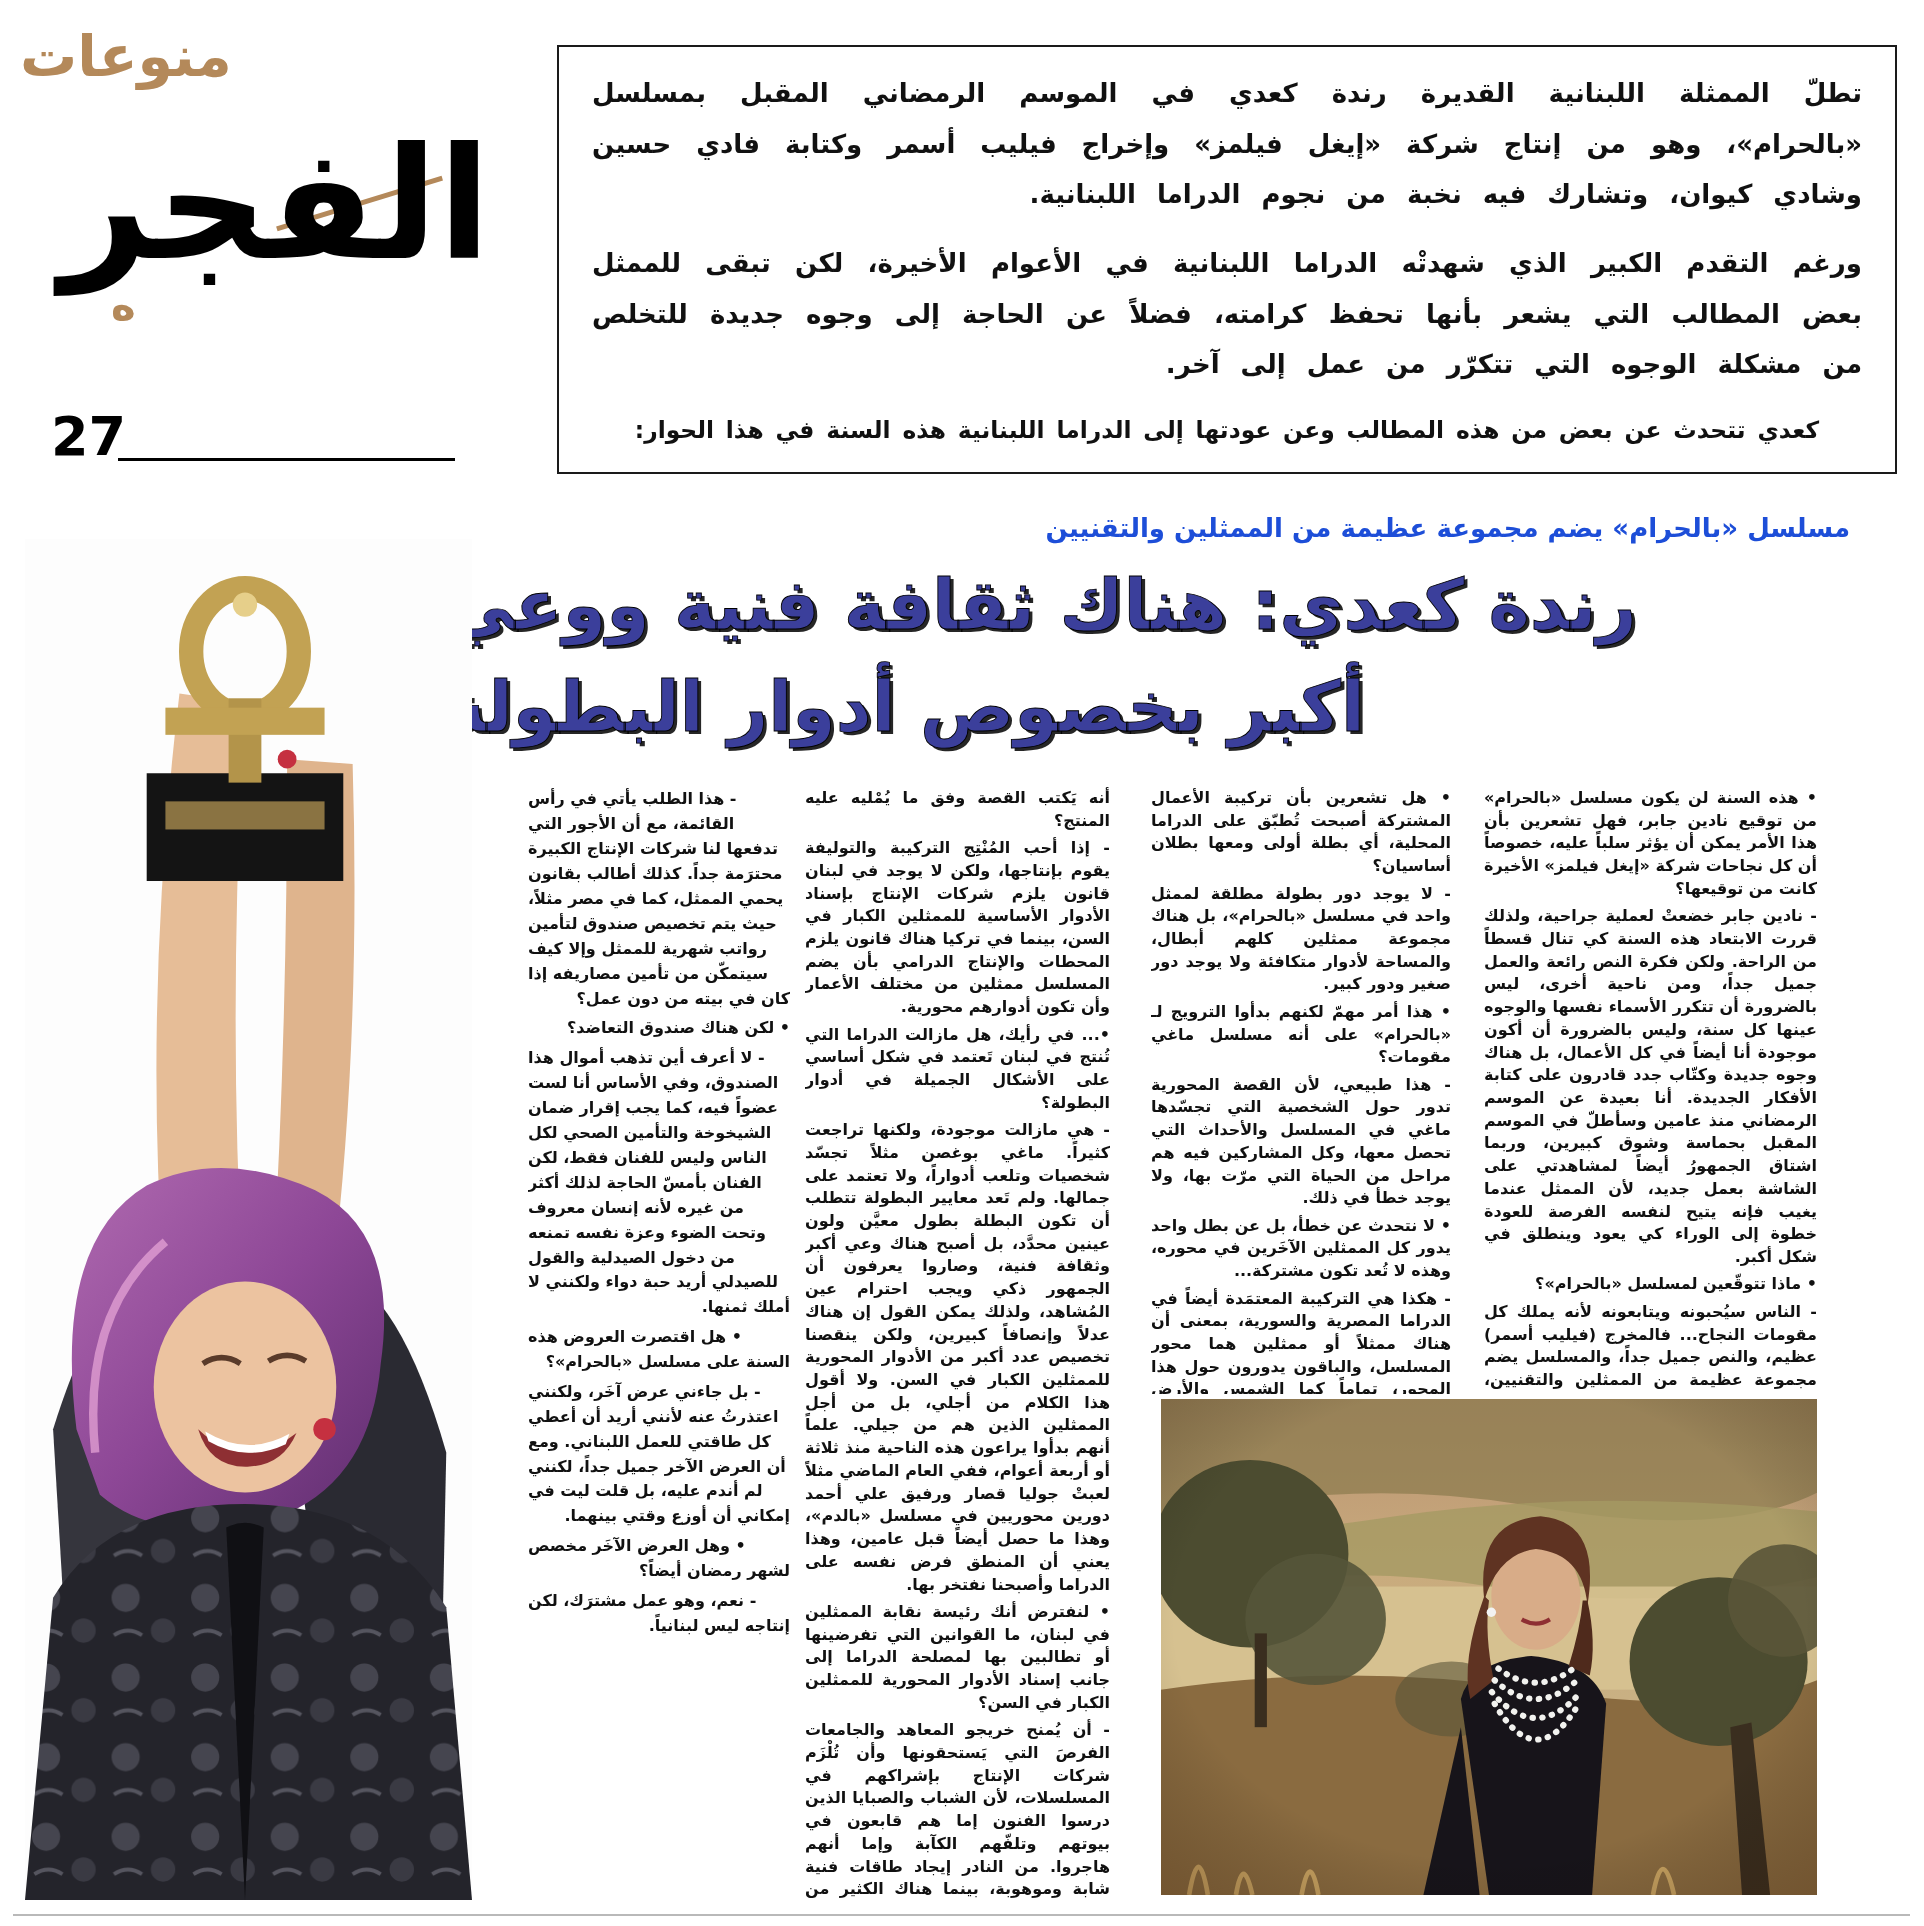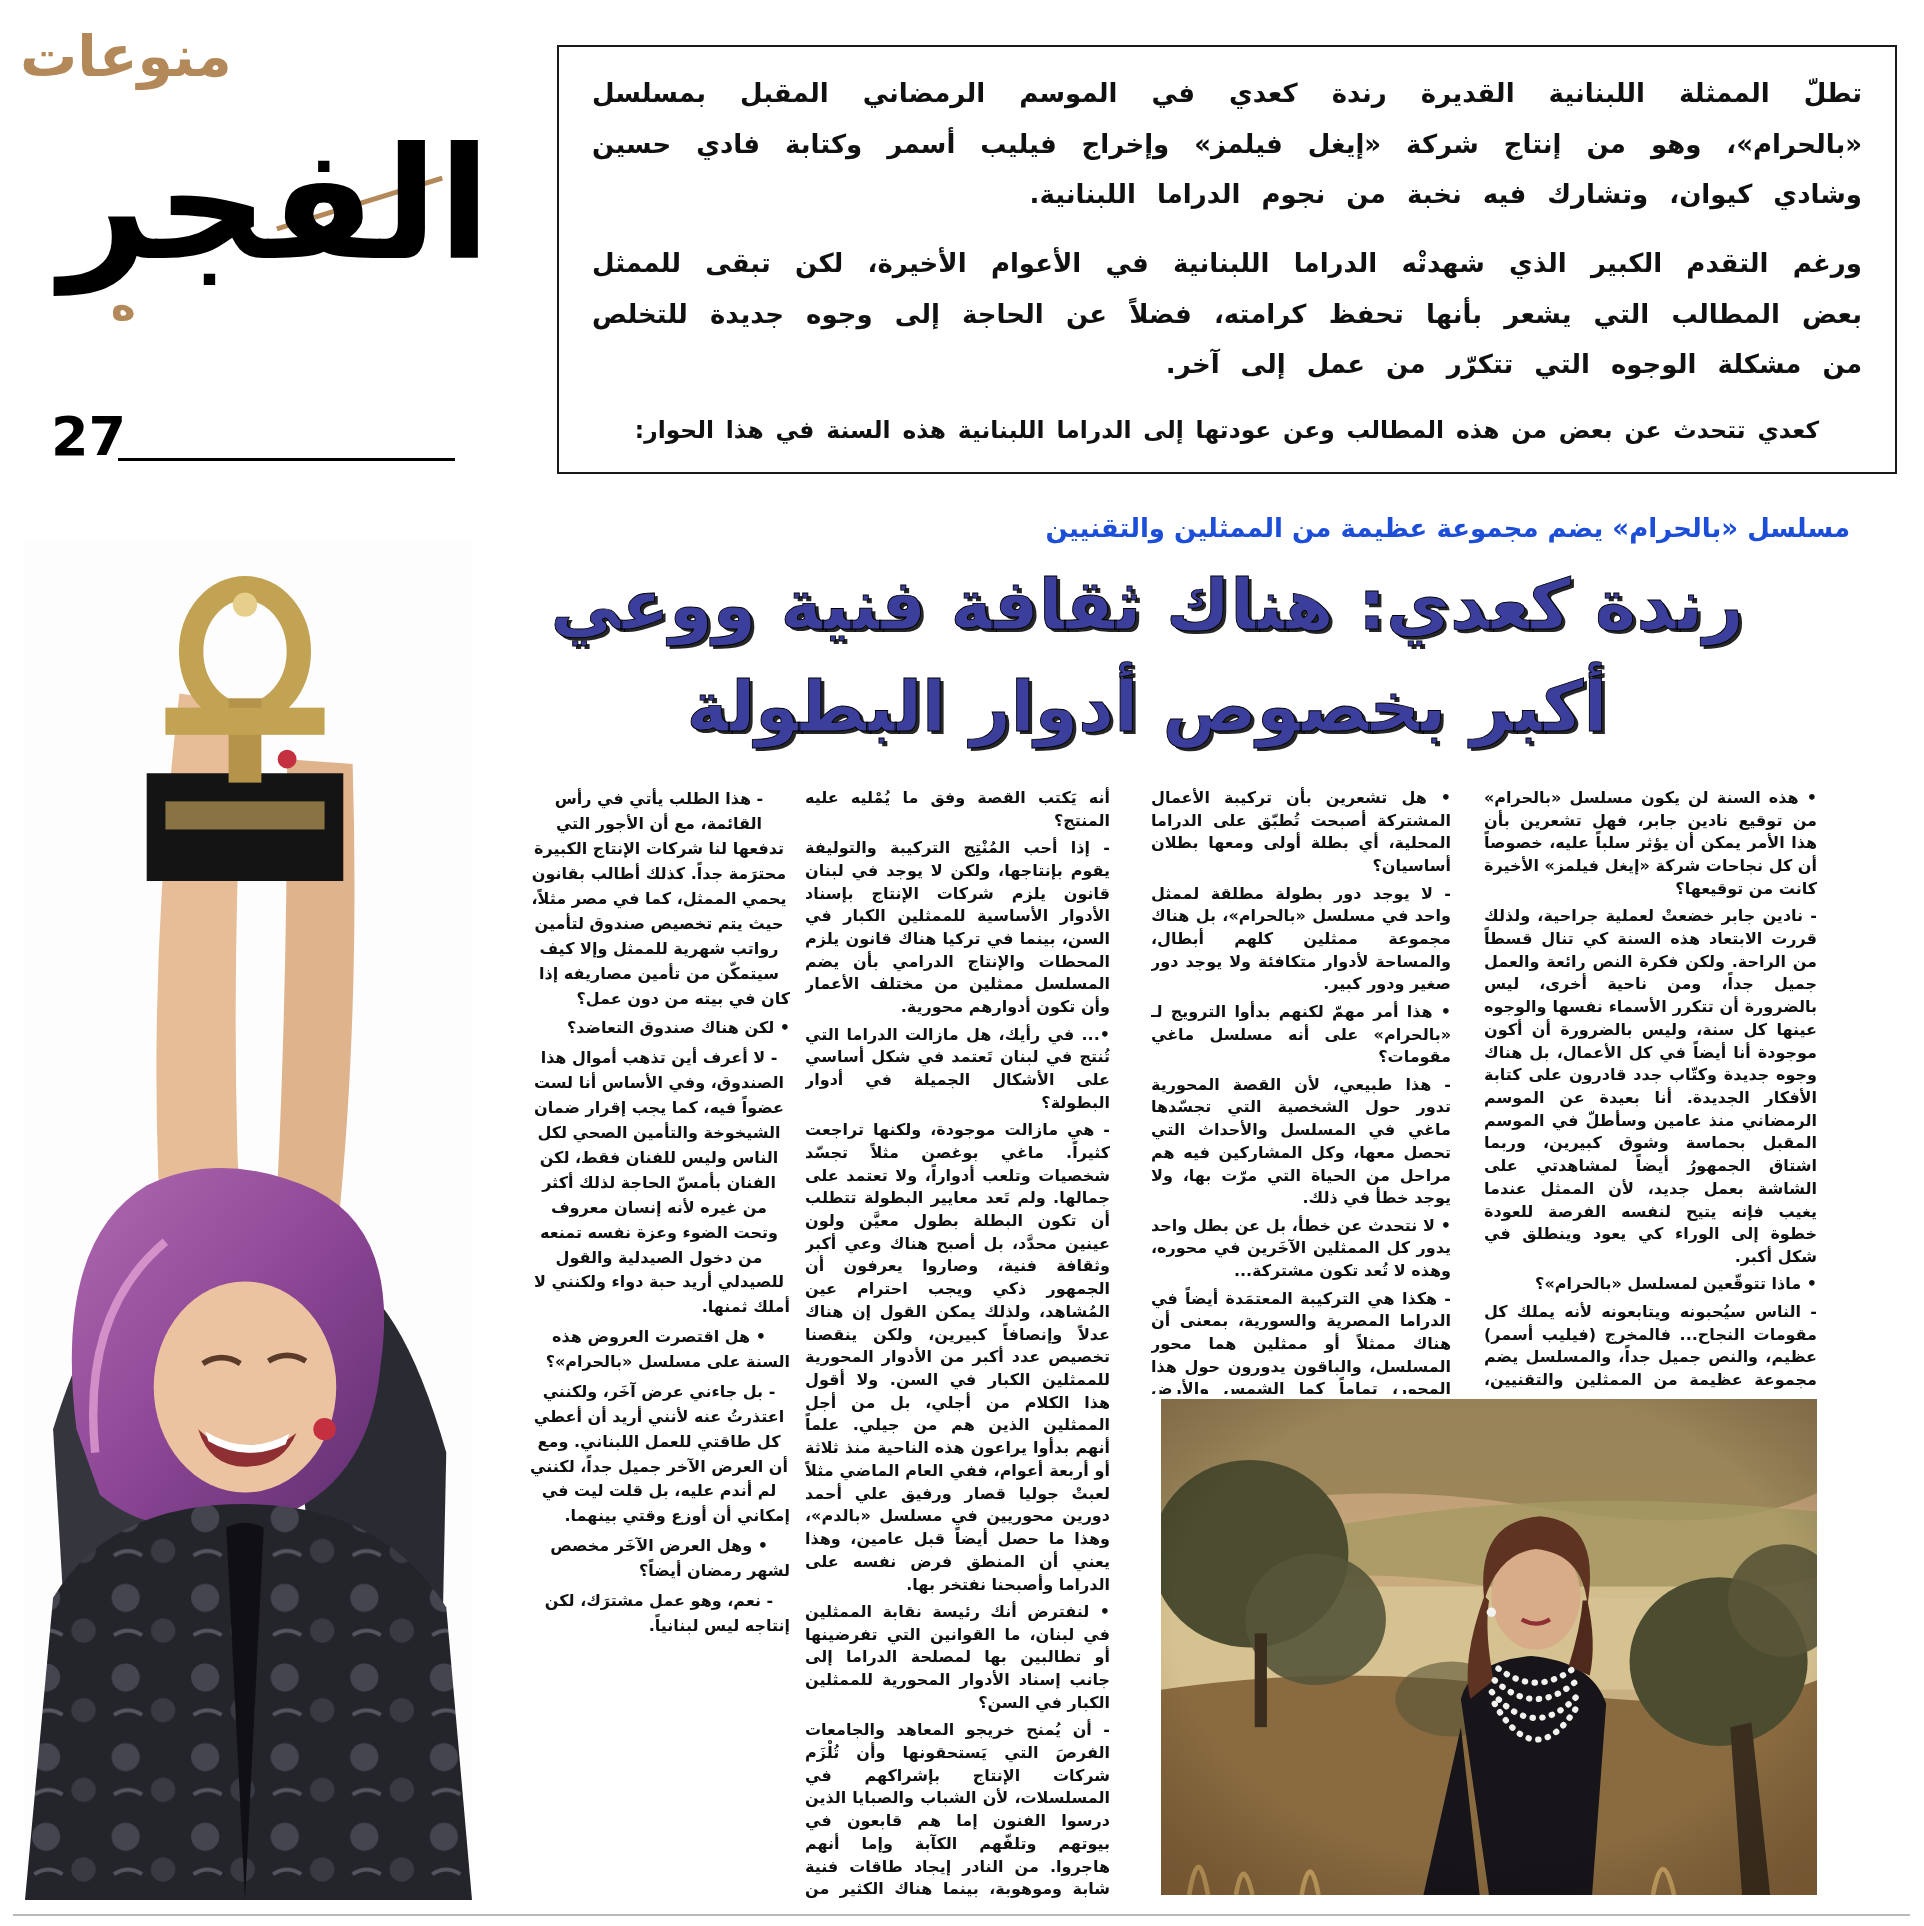--- a/index.html
+++ b/index.html
@@ -26,33 +26,33 @@
   .intro-box{position:absolute;top:45px;left:558px;right:27px;height:429px;
     border:2.3px solid #1a1a1a;box-sizing:border-box;padding:21px 33px;
     font-weight:bold;overflow:hidden;}
   .intro-box p{margin:0 0 18px 0;font-size:26px;line-height:1.95;
     text-align:justify;text-align-last:right;word-spacing:12px;}
   .intro-box p.centered{text-align:center;text-align-last:center;font-size:23.4px;word-spacing:3.7px;margin-bottom:0;}
 
   
   .kicker{position:absolute;top:513px;left:492px;width:1359px;text-align:right;
     font-size:26px;font-weight:900;color:#1d4ed8;}
-  .headline{position:absolute;top:555px;left:445px;width:1406px;text-align:center;
+  .headline{position:absolute;top:555px;left:445px;width:1406px;text-align:left;
     color:var(--headline-blue);font-weight:900;font-size:70px;line-height:1.45;
     text-shadow:3.3px 3.3px 0 rgba(0,0,0,0.85);-webkit-text-stroke:0.9px #000;}
 
   
   .col{position:absolute;top:787px;font-size:16px;line-height:1.42;font-weight:bold;
     text-align:justify;text-align-last:right;overflow:hidden;}
   .col p{margin:0 0 4.7px 0;}
   .col p.q{font-weight:900;}
   #col-1{right:107px;width:333px;height:607px;margin-left:40px;}
   #col-2{right:473px;width:300px;height:607px;}
   #col-3{right:814px;width:305px;height:1115px;}
-  #col-4{right:1134px;width:262px;height:1115px;text-align:center;text-align-last:right;line-height:1.56;margin-left:13px;}
+  #col-4{right:1134px;width:262px;height:1115px;text-align:left;text-align-last:right;line-height:1.56;margin-left:13px;}
 
   
   .photo{position:absolute;overflow:hidden;}
   #trophy-photo{top:539px;left:26px;width:447px;height:1361px;}
   #field-photo{top:1399px;left:1162px;width:656px;height:496px;}
   .photo svg{display:block;width:100%;height:100%;}
 
   .bottom-rule{position:absolute;left:14px;right:14px;top:1914px;height:1.9px;background:#b9b9b9;}
 </style>
 </head>

